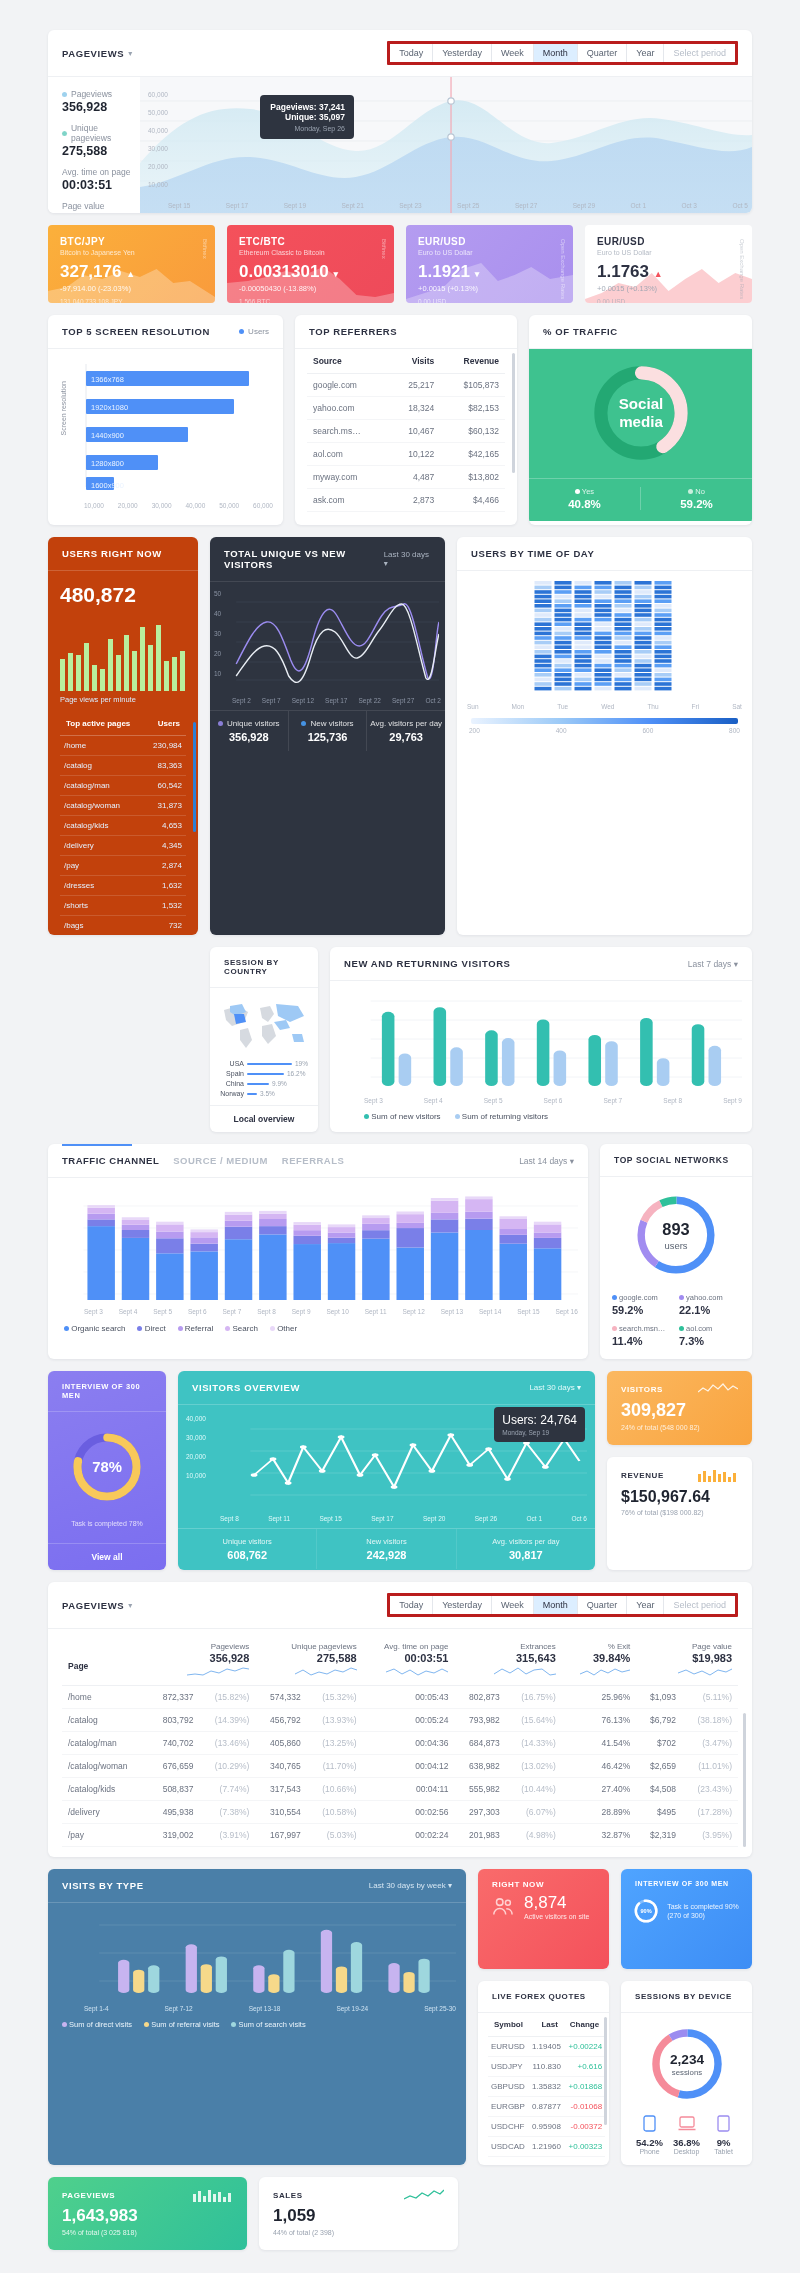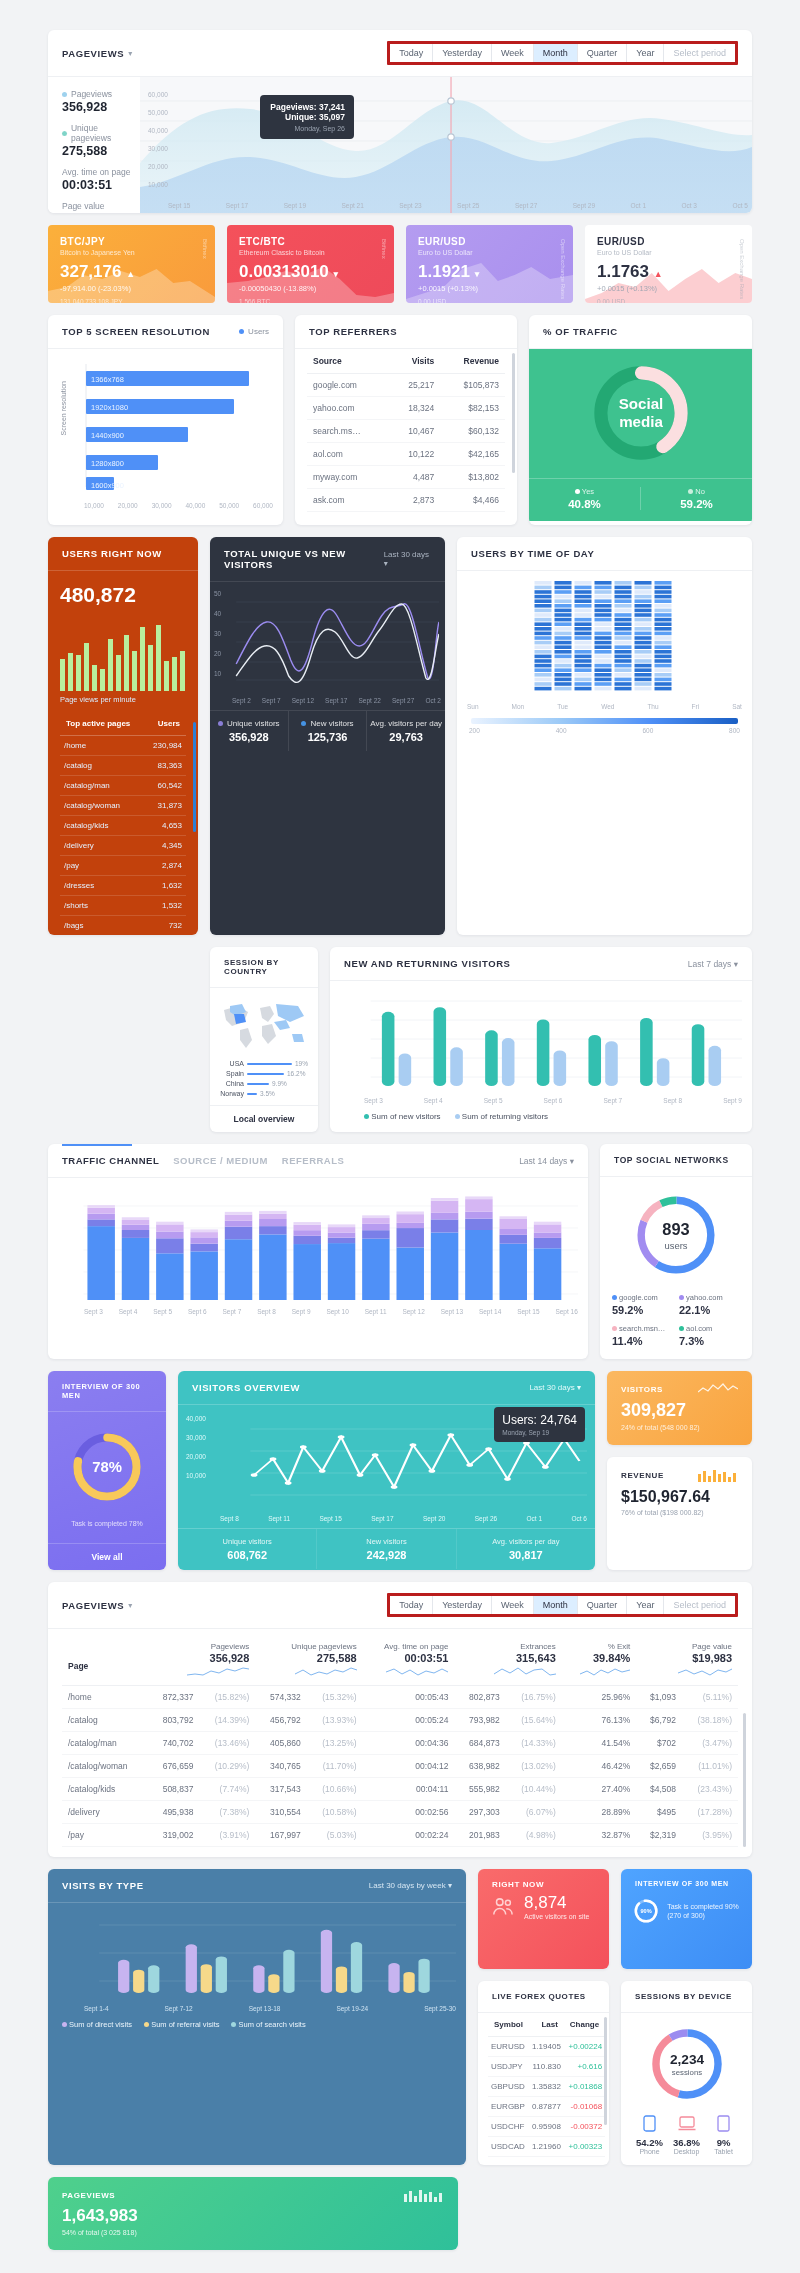--- a/index.html
+++ b/index.html
@@ -872,20 +872,27 @@
           <span class="axs">Sept 8</span>
           <span class="axs">Sept 9</span>
           <span class="axs">Sept 10</span>
           <span class="axs">Sept 11</span>
           <span class="axs">Sept 12</span>
           <span class="axs">Sept 13</span>
           <span class="axs">Sept 14</span>
           <span class="axs">Sept 15</span>
           <span class="axs">Sept 16</span>
         </div>
+        <div style="display:flex;gap:12px;padding:9px 0 10px 6px;">
+          <span style="font-size:8px;color:#4a5160;"><span class="dot" style="background:#4f90f7"></span> <span>Organic search</span></span>
+          <span style="font-size:8px;color:#4a5160;"><span class="dot" style="background:#7a7fe8"></span> <span>Direct</span></span>
+          <span style="font-size:8px;color:#4a5160;"><span class="dot" style="background:#b79bf0"></span> <span>Referral</span></span>
+          <span style="font-size:8px;color:#4a5160;"><span class="dot" style="background:#d5b6f3"></span> <span>Search</span></span>
+          <span style="font-size:8px;color:#4a5160;"><span class="dot" style="background:#e8d8f8"></span> <span>Other</span></span>
+        </div>
       </div>
     </div>
 
     <div class="card" style="width:152px;">
       <div class="card-head">
           <span class="card-title" style="font-size:8.5px">TOP SOCIAL NETWORKS</span>
         </div>
       <div style="padding:12px;display:flex;flex-direction:column;align-items:center;">
         <svg width="92" height="92" viewBox="0 0 42 42">
           <circle cx="21" cy="21" r="15.9" fill="none" stroke="#4f90f7" stroke-width="3.4" stroke-dasharray="59.2 40.8" stroke-dashoffset="25"></circle>
@@ -1392,15 +1399,27 @@
               <rect x="30" y="9" width="3" height="5"></rect>
               <rect x="35" y="5" width="3" height="9"></rect>
             </g>
           </svg>
       </div>
       <div style="padding:2px 14px 14px;">
         <div style="font-size:17px;font-weight:bold;">1,643,983</div>
         <div style="font-size:7px;opacity:.85;margin-top:3px;">54% of total (3 025 818)</div>
       </div>
     </div>
+    <div class="card" style="flex:1;">
+      <div class="card-head" style="border-bottom:none;padding-bottom:2px;">
+        <span class="card-title" style="font-size:8px">SALES</span>
+        <svg width="40" height="14" viewBox="0 0 40 14">
+            <polyline points="0,11 6,8 12,10 18,5 24,8 30,3 36,6 40,2" fill="none" stroke="#2fc09a" stroke-width="1.3"></polyline>
+          </svg>
+      </div>
+      <div style="padding:2px 14px 14px;">
+        <div style="font-size:17px;font-weight:bold;color:#1f2430;">1,059</div>
+        <div style="font-size:7px;color:#9aa3b0;margin-top:3px;">44% of total (2 398)</div>
+      </div>
+    </div>
   </div>
 
 </div>
 
 </body></html>

